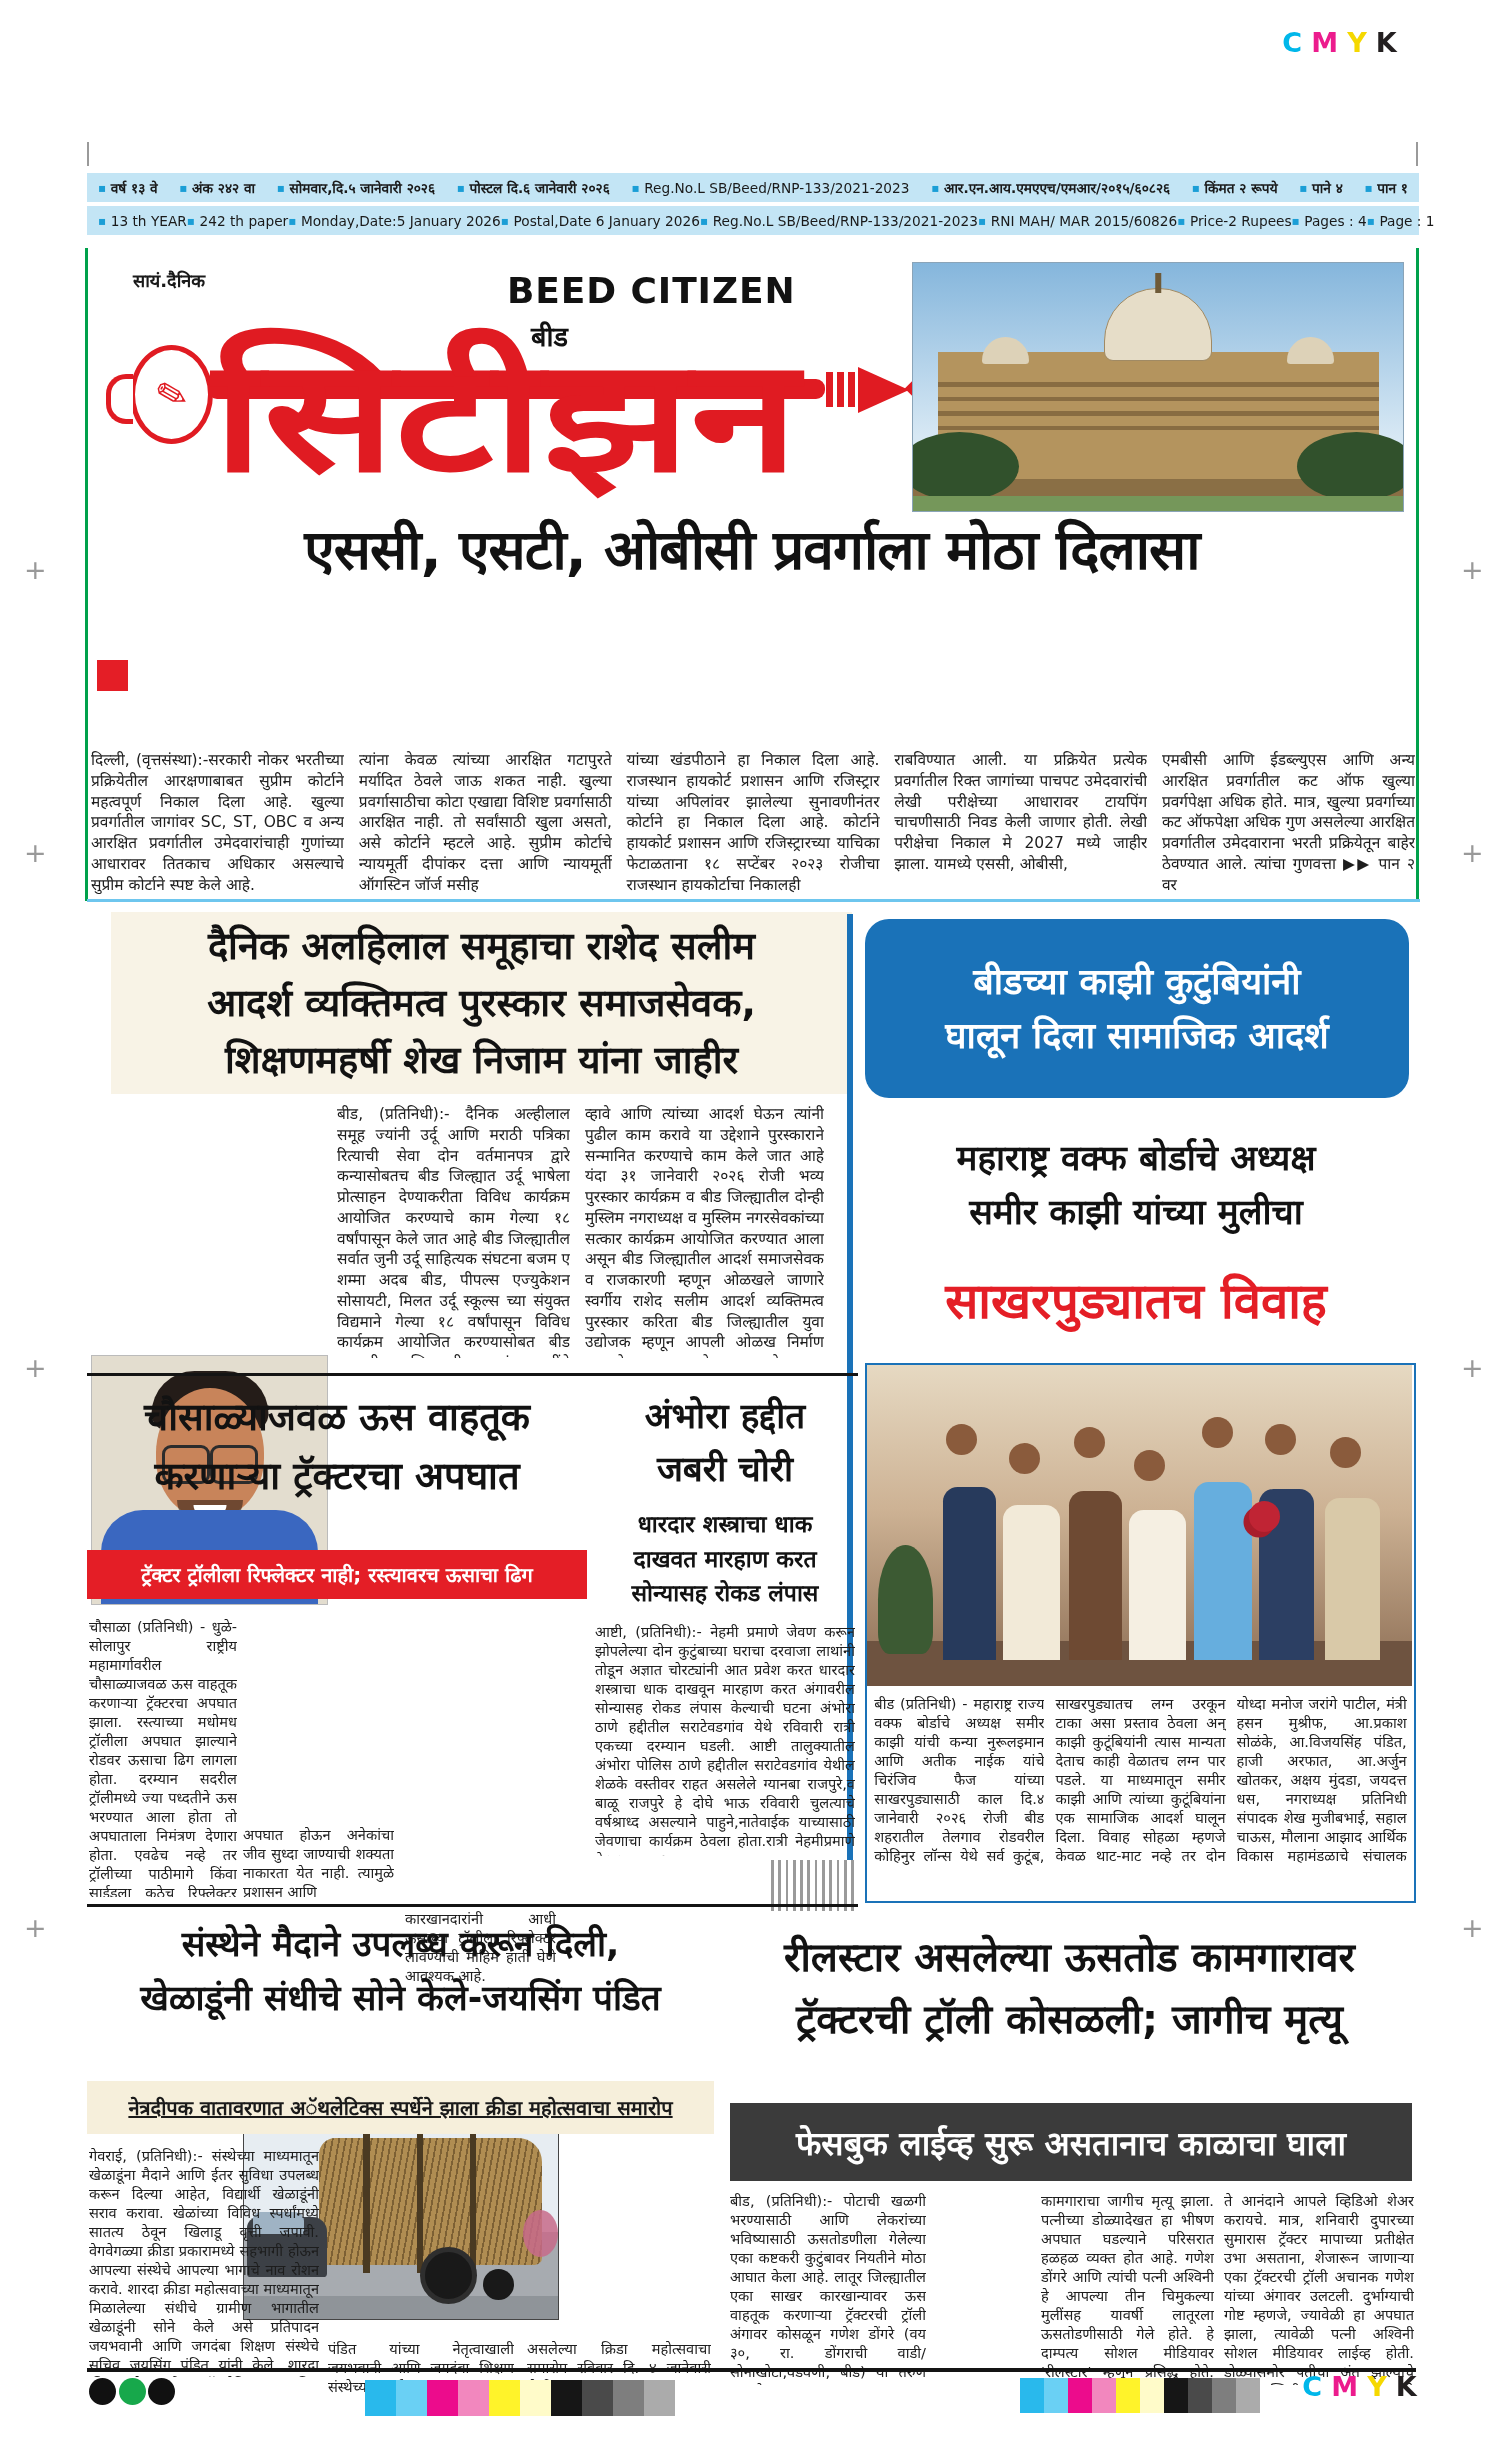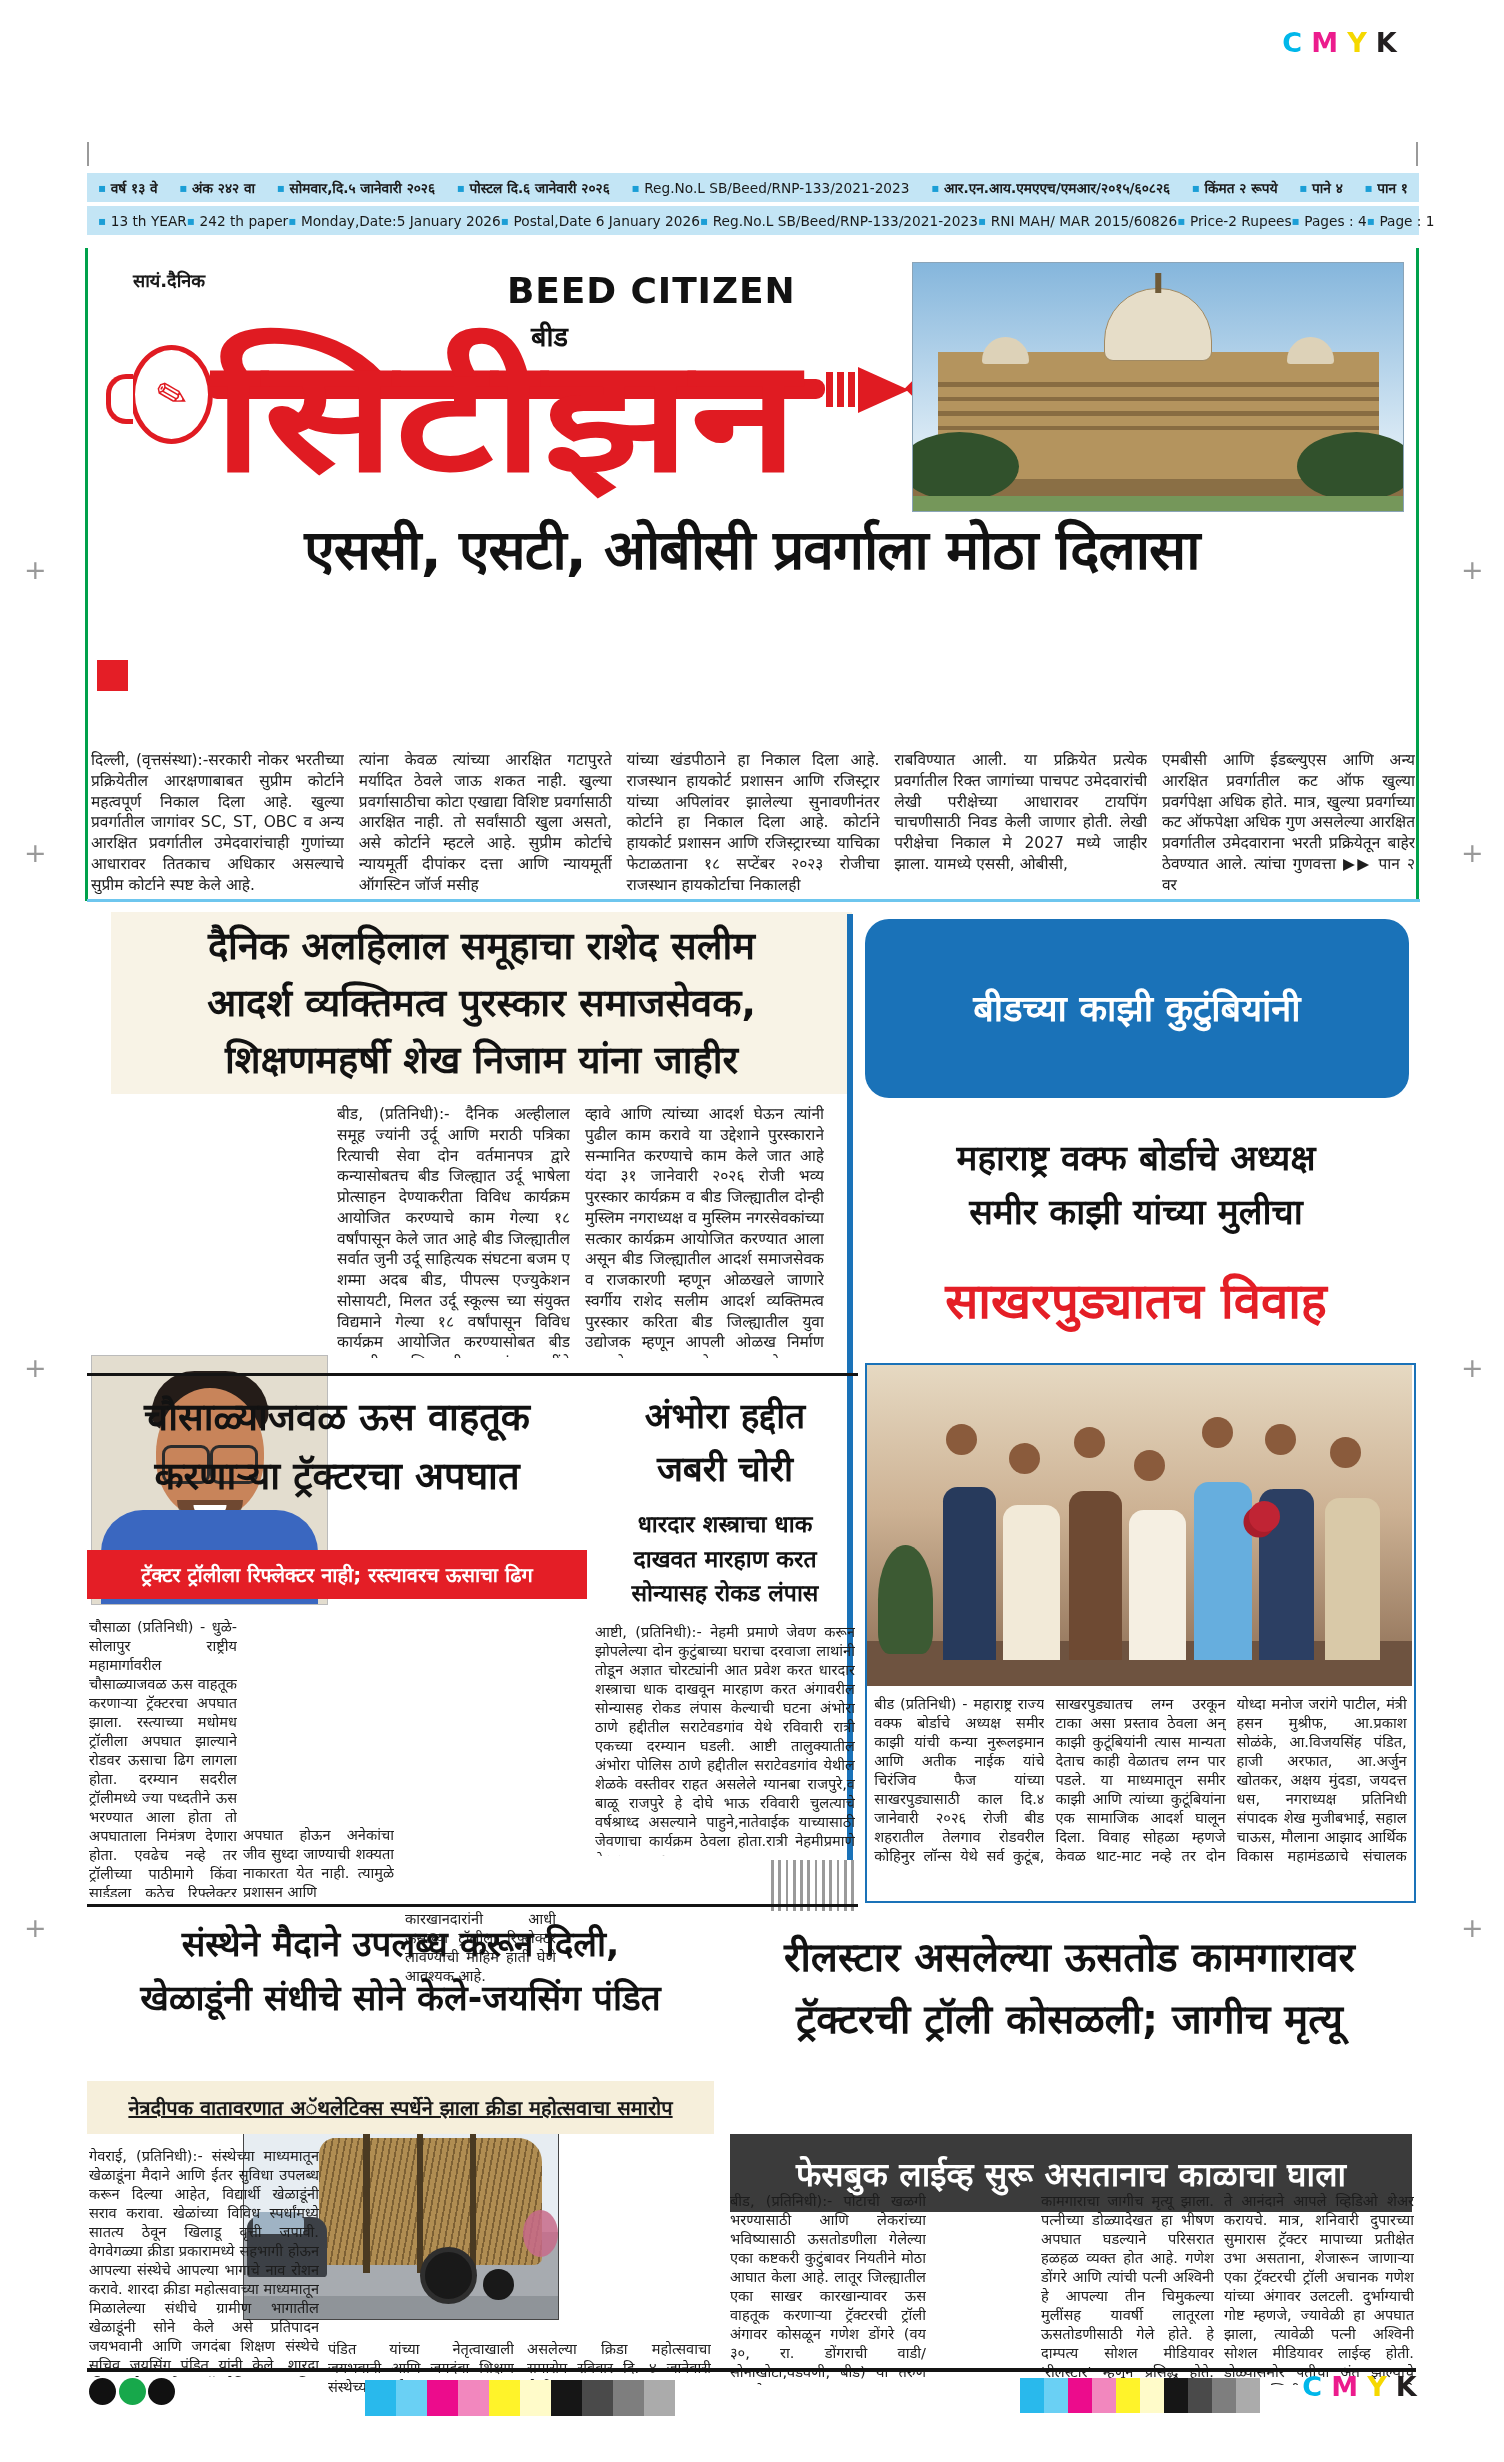--- a/index.html
+++ b/index.html
@@ -191,20 +191,21 @@
   <div class="abs" style="left:50%;top:60%;width:33px;height:11px;transform:translateX(-50%);background:#fff;border-radius:0 0 16.4px 16.4px;"></div>
   <div class="abs" style="left:4%;right:4%;bottom:0;height:38%;background:#3a67c0;border-radius:42px 42px 0 0;"></div>
 </div>
 <div class="abs bodytxt clip" style="left:337px;top:1104px;width:233px;height:254px;">बीड, (प्रतिनिधी):- दैनिक अल्हीलाल समूह ज्यांनी उर्दू आणि मराठी पत्रिका रित्याची सेवा दोन वर्तमानपत्र द्वारे कन्यासोबतच बीड जिल्ह्यात उर्दू भाषेला प्रोत्साहन देण्याकरीता विविध कार्यक्रम आयोजित करण्याचे काम गेल्या १८ वर्षांपासून केले जात आहे बीड जिल्ह्यातील सर्वात जुनी उर्दू साहित्यक संघटना बजम ए शम्मा अदब बीड, पीपल्स एज्युकेशन सोसायटी, मिलत उर्दू स्कूल्स च्या संयुक्त विद्यमाने गेल्या १८ वर्षांपासून विविध कार्यक्रम आयोजित करण्यासोबत बीड शहरातील व जिल्ह्यातील नामवंत व्यक्तींचे नावाने सध्याचे पिढीतील समाजसेवक पत्रकार शिक्षक आदर्श व्यक्ती खेळाडू व इतर पुरस्कार देऊन दोन पिढीतील गॅप कमी करण्याचे काम करत आहे मागच्या पिढीचे काम सध्याचे पिढीला माहीत</div>
 <div class="abs bodytxt clip" style="left:585px;top:1104px;width:239px;height:254px;">व्हावे आणि त्यांच्या आदर्श घेऊन त्यांनी पुढील काम करावे या उद्देशाने पुरस्काराने सन्मानित करण्याचे काम केले जात आहे यंदा ३१ जानेवारी २०२६ रोजी भव्य पुरस्कार कार्यक्रम व बीड जिल्ह्यातील दोन्ही मुस्लिम नगराध्यक्ष व मुस्लिम नगरसेवकांच्या सत्कार कार्यक्रम आयोजित करण्यात आला असून बीड जिल्ह्यातील आदर्श समाजसेवक व राजकारणी म्हणून ओळखले जाणारे स्वर्गीय राशेद सलीम आदर्श व्यक्तिमत्व पुरस्कार करिता बीड जिल्ह्यातील युवा उद्योजक म्हणून आपली ओळख निर्माण करणारे व समाजसेवक नगरसेवक व शिक्षण महर्षी ज्यांनी जय हिंद एज्युकेशन सोसायटी मार्फत बीड जिल्ह्यातील मुस्लिम समाजातील विद्यार्थ्यांना शिक्षणाचे धडे देण्याचे काम केले आहे शेख निजाम जेनुद्दीन  ▶▶ पान २ वर</div>
 
 <div class="abs" style="left:847px;top:914px;width:5.5px;height:990px;background:#1a72b8;"></div>
 <div class="abs" style="left:865px;top:919px;width:544px;height:179px;background:#1a72b8;border-radius:24px;display:flex;flex-direction:column;justify-content:center;">
   <div class="headline center" style="color:#fff;font-size:36px;line-height:1.5;">
     <span>बीडच्या काझी कुटुंबियांनी</span><br>
+    <span>घालून दिला सामाजिक आदर्श</span>
   </div>
 </div>
 <div class="abs headline center" style="left:857px;top:1131px;width:558px;font-size:35px;line-height:1.55;">
   <span>महाराष्ट्र वक्फ बोर्डाचे अध्यक्ष</span><br>
   <span>समीर काझी यांच्या मुलीचा</span>
 </div>
 <div class="abs headline center" style="left:857px;top:1273px;width:558px;font-size:49px;color:#e41e26;">
   <span>साखरपुड्यातच विवाह</span>
 </div>
 
@@ -284,21 +285,21 @@
 </div>
 <div class="abs smalltxt clip" style="left:89px;top:2147px;width:230px;height:230px;">गेवराई, (प्रतिनिधी):- संस्थेच्या माध्यमातून खेळाडूंना मैदाने आणि ईतर सुविधा उपलब्ध करून दिल्या आहेत, विद्यार्थी खेळाडूंनी सराव करावा. खेळांच्या विविध स्पर्धांमध्ये सातत्य ठेवून खिलाडू वृत्ती जपावी. वेगवेगळ्या क्रीडा प्रकारामध्ये सहभागी होऊन आपल्या संस्थेचे आपल्या भागाचे नाव रोशन करावे. शारदा क्रीडा महोत्सवाच्या माध्यमातून मिळालेल्या संधीचे ग्रामीण भागातील खेळाडूंनी सोने केले असे प्रतिपादन जयभवानी आणि जगदंबा शिक्षण संस्थेचे सचिव जयसिंग पंडित यांनी केले. शारदा क्रीडा महोत्सवातील अॅथलेटिक्सच्या अंतिम सामन्यांचा प्रारंभ करताना बोलत होते. शारदा स्पोर्ट्स कडमीचे अध्यक्ष रणवीर</div>
 
 <div class="abs smalltxt clip" style="left:328px;top:2340px;width:186px;height:53px;">पंडित यांच्या नेतृत्वाखाली जयभवानी आणि जगदंबा शिक्षण संस्थेच्या अंतर्गत सुरु</div>
 <div class="abs smalltxt clip" style="left:527px;top:2340px;width:184px;height:53px;">असलेल्या क्रिडा महोत्सवाचा समारोप रविवार दि. ४ जानेवारी रोजी  ▶▶ पान २ वर</div>
 
 <div class="abs headline center" style="left:725px;top:1926px;width:689px;font-size:40px;line-height:1.55;">
   <span class="nowrap">रीलस्टार असलेल्या ऊसतोड कामगारावर</span><br>
   <span class="nowrap">ट्रॅक्टरची ट्रॉली कोसळली; जागीच मृत्यू</span>
 </div>
-<div class="abs" style="left:730px;top:2103px;width:682px;height:78px;background:#3b3b3b;display:flex;align-items:center;justify-content:center;margin-top:31px;">
+<div class="abs" style="left:730px;top:2103px;width:682px;height:78px;background:#3b3b3b;display:flex;align-items:center;justify-content:center;">
   <span class="b center" style="color:#fff;font-size:33px;">फेसबुक लाईव्ह सुरू असतानाच काळाचा घाला</span>
 </div>
 <div class="abs smalltxt clip" style="left:730px;top:2192px;width:196px;height:193px;">बीड, (प्रतिनिधी):- पोटाची खळगी भरण्यासाठी आणि लेकरांच्या भविष्यासाठी ऊसतोडणीला गेलेल्या एका कष्टकरी कुटुंबावर नियतीने मोठा आघात केला आहे. लातूर जिल्ह्यातील एका साखर कारखान्यावर ऊस वाहतूक करणाऱ्या ट्रॅक्टरची ट्रॉली अंगावर कोसळून गणेश डोंगरे (वय ३०, रा. डोंगराची वाडी/ सोनाखोटा,वडवणी, बीड) या तरुण ऊसतोड</div>
 
 <div class="abs smalltxt clip" style="left:1041px;top:2192px;width:173px;height:193px;">कामगाराचा जागीच मृत्यू झाला. पत्नीच्या डोळ्यादेखत हा भीषण अपघात घडल्याने परिसरात हळहळ व्यक्त होत आहे. गणेश डोंगरे आणि त्यांची पत्नी अश्विनी हे आपल्या तीन चिमुकल्या मुलींसह यावर्षी लातूरला ऊसतोडणीसाठी गेले होते. हे दाम्पत्य सोशल मीडियावर 'रीलस्टार' म्हणून प्रसिद्ध होते. कष्टाची कामे करत असतानाही</div>
 <div class="abs smalltxt clip" style="left:1224px;top:2192px;width:190px;height:193px;">ते आनंदाने आपले व्हिडिओ शेअर करायचे. मात्र, शनिवारी दुपारच्या सुमारास ट्रॅक्टर मापाच्या प्रतीक्षेत उभा असताना, शेजारून जाणाऱ्या एका ट्रॅक्टरची ट्रॉली अचानक गणेश यांच्या अंगावर उलटली. दुर्भाग्याची गोष्ट म्हणजे, ज्यावेळी हा अपघात झाला, त्यावेळी पत्नी अश्विनी सोशल मीडियावर लाईव्ह होती. डोळ्यासमोर पतीचा अंत झाल्याचे पाहून अश्विनीवर आभाळ कोसळले आहे.गणेश यांच्याकडे केवळ  ▶▶ पान २ वर</div>
 
 <div class="abs rule" style="left:87px;top:2368px;width:1329px;height:3.6px;"></div>
 <div class="abs" style="left:89px;top:2378px;display:flex;gap:2.7px;">
   <span class="sq" style="width:27px;height:27px;background:#111;border-radius:50%;"></span>

